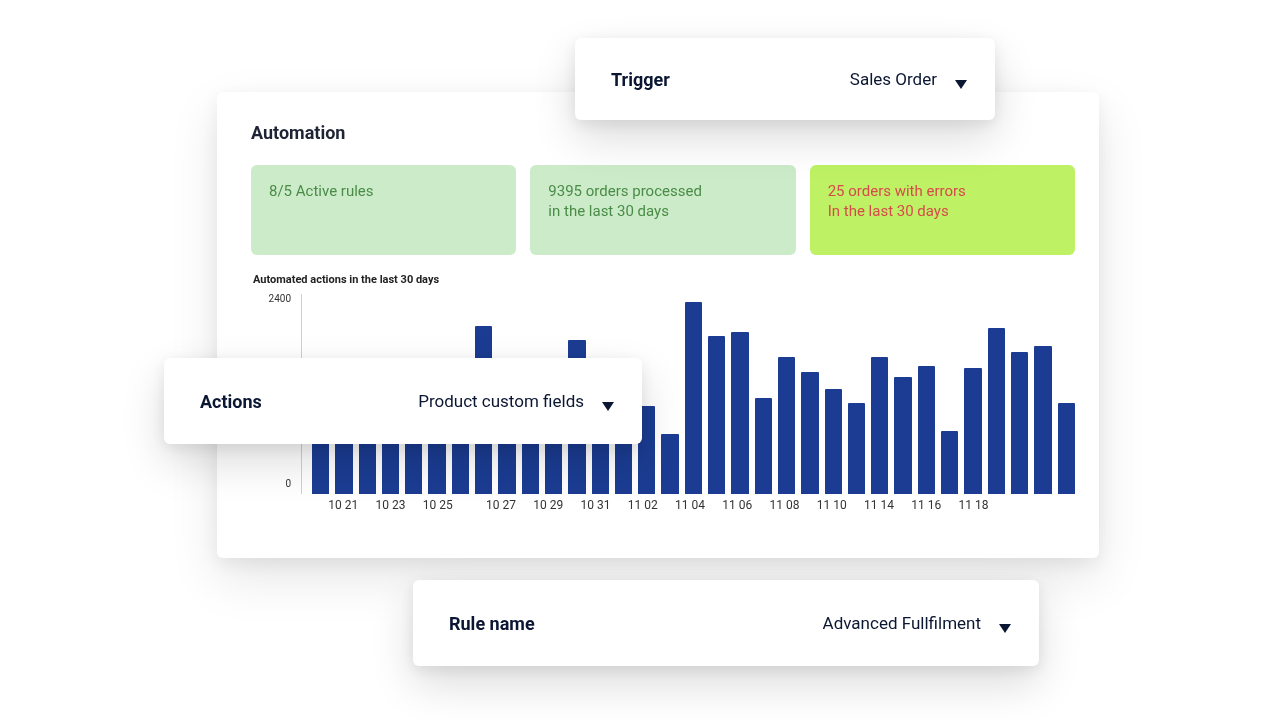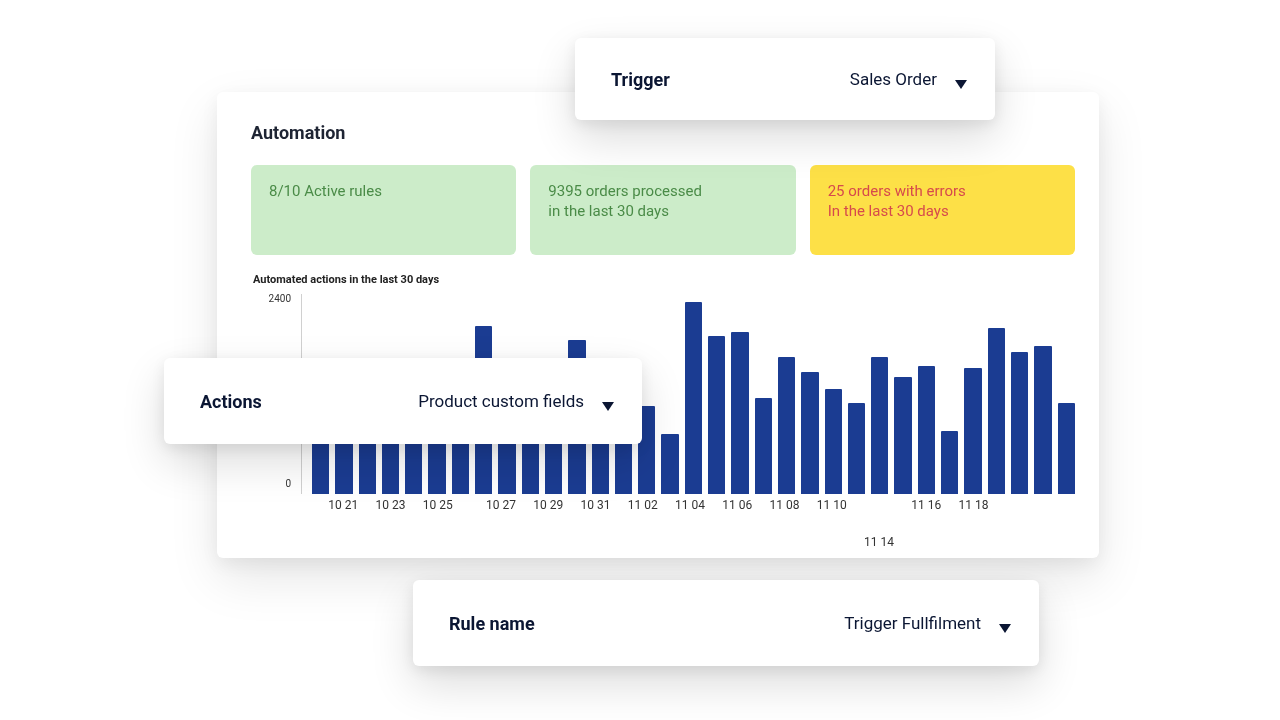--- a/index.html
+++ b/index.html
@@ -35,21 +35,21 @@
   }
   .kpi {
     flex: 1;
     border-radius: 6px;
     padding: 16px 18px 18px 18px;
     font-size: 15px;
     line-height: 1.35;
     min-height: 90px;
   }
   .kpi.green  { background: #ccecc9; color: #4a8b47; }
-  .kpi.red    { background: #fde047; color: #d64a4c; }
+  .kpi.red    { background: #bef264; color: #d64a4c; }
   .chart-title {
     font-size: 11px;
     font-weight: 700;
     color: #222;
     margin: 6px 0 8px 2px;
   }
   .chart-wrap {
     position: relative;
     height: 222px;
     margin-left: 2px;
@@ -130,21 +130,21 @@
   .rule-card    { left: 413px; top: 580px; width: 626px; height: 86px; }
 </style>
 </head>
 <body>
 
 <div class="main-card">
   <div class="section-title">Automation</div>
 
   <div class="kpi-row">
     <div class="kpi green">
-      <div>8/10 Active rules</div>
+      <div>8/5 Active rules</div>
     </div>
     <div class="kpi green">
       <div>9395 orders processed</div>
       <div>in the last 30 days</div>
     </div>
     <div class="kpi red">
       <div>25 orders with errors</div>
       <div>In the last 30 days</div>
     </div>
   </div>
@@ -209,21 +209,21 @@
         <div class="x-tick" style="flex: 1 1 0%;">11 02</div>
         <div class="x-tick" style="flex: 1 1 0%;"></div>
         <div class="x-tick" style="flex: 1 1 0%;">11 04</div>
         <div class="x-tick" style="flex: 1 1 0%;"></div>
         <div class="x-tick" style="flex: 1 1 0%;">11 06</div>
         <div class="x-tick" style="flex: 1 1 0%;"></div>
         <div class="x-tick" style="flex: 1 1 0%;">11 08</div>
         <div class="x-tick" style="flex: 1 1 0%;"></div>
         <div class="x-tick" style="flex: 1 1 0%;">11 10</div>
         <div class="x-tick" style="flex: 1 1 0%;"></div>
-        <div class="x-tick" style="flex: 1 1 0%; margin-top: 37px;">11 14</div>
+        <div class="x-tick" style="flex: 1 1 0%;">11 14</div>
         <div class="x-tick" style="flex: 1 1 0%;"></div>
         <div class="x-tick" style="flex: 1 1 0%;">11 16</div>
         <div class="x-tick" style="flex: 1 1 0%;"></div>
         <div class="x-tick" style="flex: 1 1 0%;">11 18</div>
         <div class="x-tick" style="flex: 1 1 0%;"></div>
         <div class="x-tick" style="flex: 1 1 0%;"></div>
         <div class="x-tick" style="flex: 1 1 0%;"></div>
         <div class="x-tick" style="flex: 1 1 0%;"></div>
         <div class="x-tick" style="flex: 1 1 0%;"></div>
       </div>
@@ -242,16 +242,16 @@
   <span class="label">Actions</span>
   <span class="value-wrap">
     <span class="value">Product custom fields</span>
     <span class="caret"></span>
   </span>
 </div>
 
 <div class="float-card rule-card">
   <span class="label">Rule name</span>
   <span class="value-wrap">
-    <span class="value">Trigger Fullfilment</span>
+    <span class="value">Advanced Fullfilment</span>
     <span class="caret"></span>
   </span>
 </div>
 
 </body></html>

